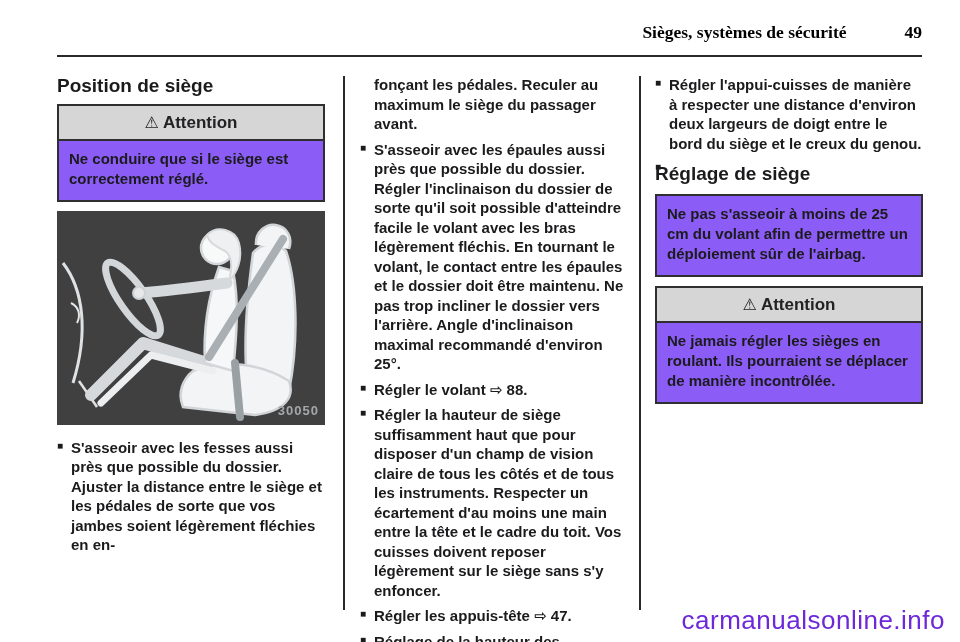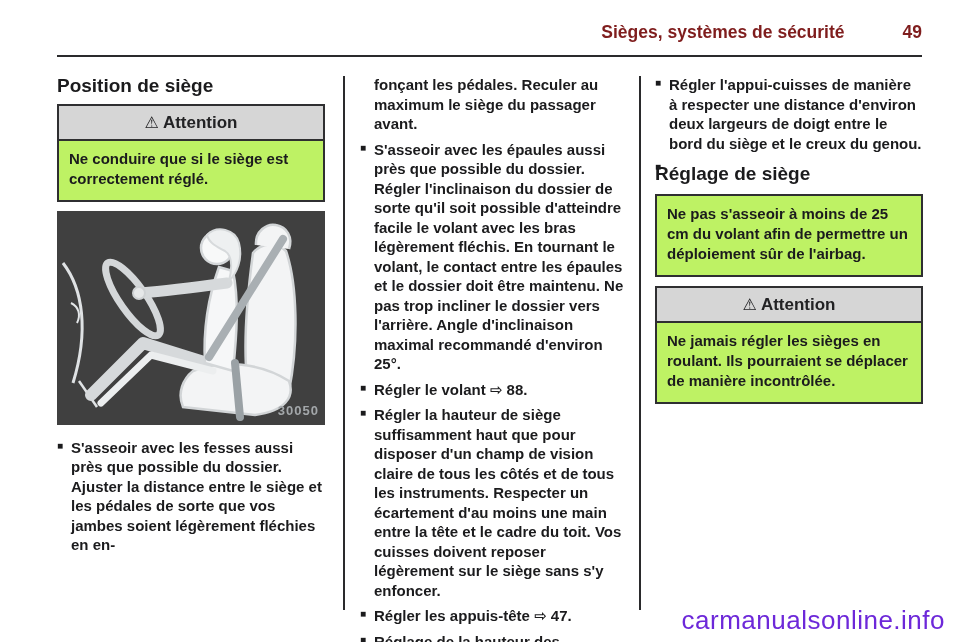--- a/index.html
+++ b/index.html
@@ -3,36 +3,36 @@
 <meta charset="utf-8">
 <style>
   html,body{margin:0;padding:0;background:#e8e8e8;}
   #canvas{
     position:relative;width:960px;height:642px;background:#ffffff;
     font-family:"Liberation Sans","DejaVu Sans",sans-serif;color:#1b1b1d;
     overflow:hidden;margin:0 auto;
   }
   
   .page-header{position:absolute;top:22px;right:38px;display:flex;gap:58px;
-    align-items:center;font-weight:700;font-size:17.5px;color:#7f1d1d;}
+    align-items:center;font-weight:700;font-size:17.5px;color:#000000;font-family:Liberation Serif, serif;}
   .header-rule{position:absolute;left:57px;right:38px;top:55px;height:2px;background:#2a2a2c;}
   
   .col{position:absolute;top:75px;width:268px;font-size:15px;line-height:19.5px;font-weight:600;}
   .col1{left:57px;}
   .col2{left:360px;}
   .col3{left:655px;}
   .vdiv{position:absolute;top:76px;height:534px;width:2px;background:#2a2a2c;}
   .vdiv1{left:343px;}
   .vdiv2{left:639px;}
   
   .h-main{font-size:23px;font-weight:700;line-height:26px;margin:0 0 16px 0;}
   .h-sub{font-size:19px;font-weight:700;line-height:22px;margin:0 0 7px 0;}
   .h-sub.mt{margin-top:10px;margin-bottom:9px;}
   
-  .warnbox{border:2px solid #2f2f31;margin-bottom:9px;background:#bef264;}
+  .warnbox{border:2px solid #2f2f31;margin-bottom:9px;background:#8b5cf6;}
   .wb-head{background:#d6d6d6;border-bottom:2px solid #2f2f31;text-align:center;
     font-weight:700;font-size:17px;padding:7px 0 6px 0;color:#222224;}
   .wb-head .tri{font-weight:400;font-size:16px;margin-right:4px;}
   .wb-body{padding:8px 12px 11px 10px;font-size:15px;line-height:20px;font-weight:600;}
   
   .figure{position:relative;height:214px;margin:8px 0 13px 0;background:#404040;}
   .fig-caption{position:absolute;right:6px;bottom:4px;font-size:13px;font-weight:600;
     color:#a3a7aa;letter-spacing:1px;}
   
   ul.blist{list-style:none;margin:0;padding:0;}

